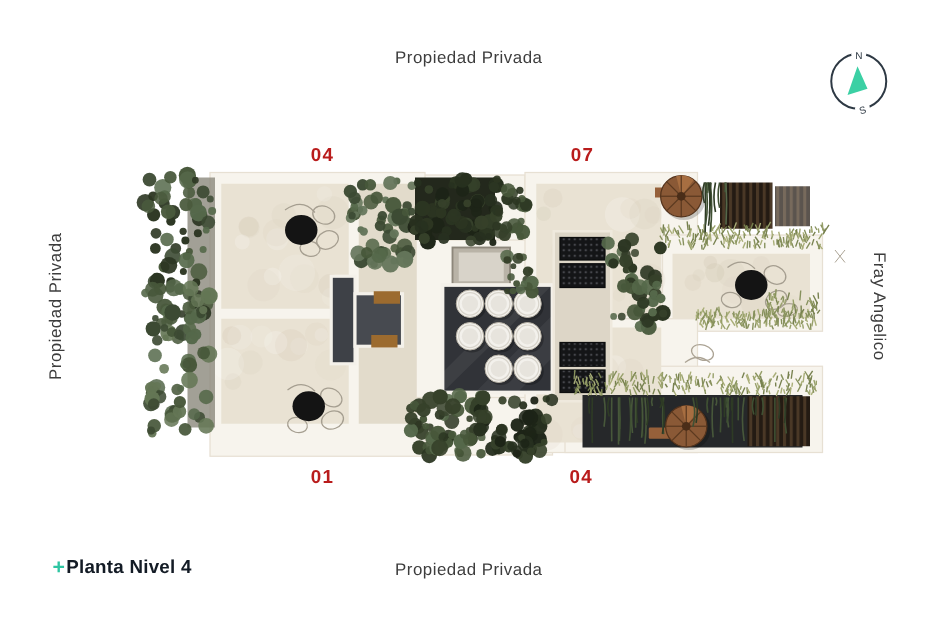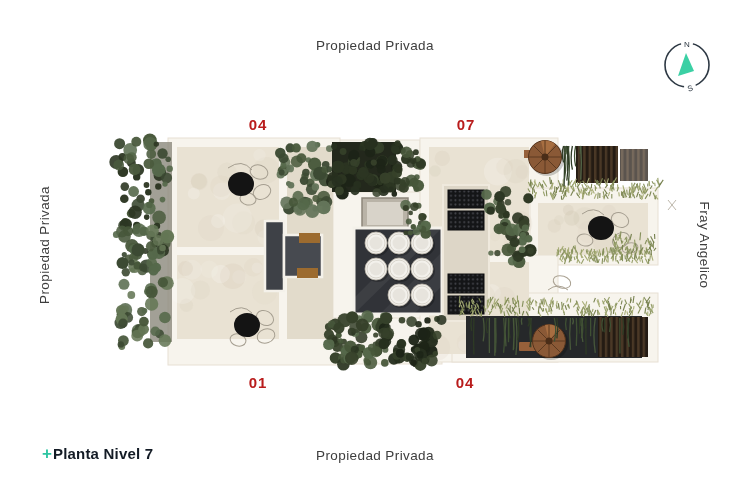--- a/index.html
+++ b/index.html
@@ -1356,16 +1356,16 @@
     <circle cx="29" cy="29" r="22" fill="none" stroke="#2e3944" stroke-width="1.6"></circle>
     <circle cx="29" cy="7.5" r="6" fill="#ffffff"></circle>
     <circle cx="32" cy="51" r="6" fill="#ffffff"></circle>
     <polygon points="28,17 20,40 36,35" fill="#3bd0a4"></polygon>
     <text x="29" y="11" text-anchor="middle">N</text>
     <text x="32" y="55" text-anchor="middle" transform="rotate(-18 32 52)">S</text>
   </svg>
 
   <div class="brand">
     <span class="plus">+</span>
-    <span class="title">Planta Nivel 7</span>
+    <span class="title">Planta Nivel 4</span>
   </div>
 
 </div>
 
 </body></html>

